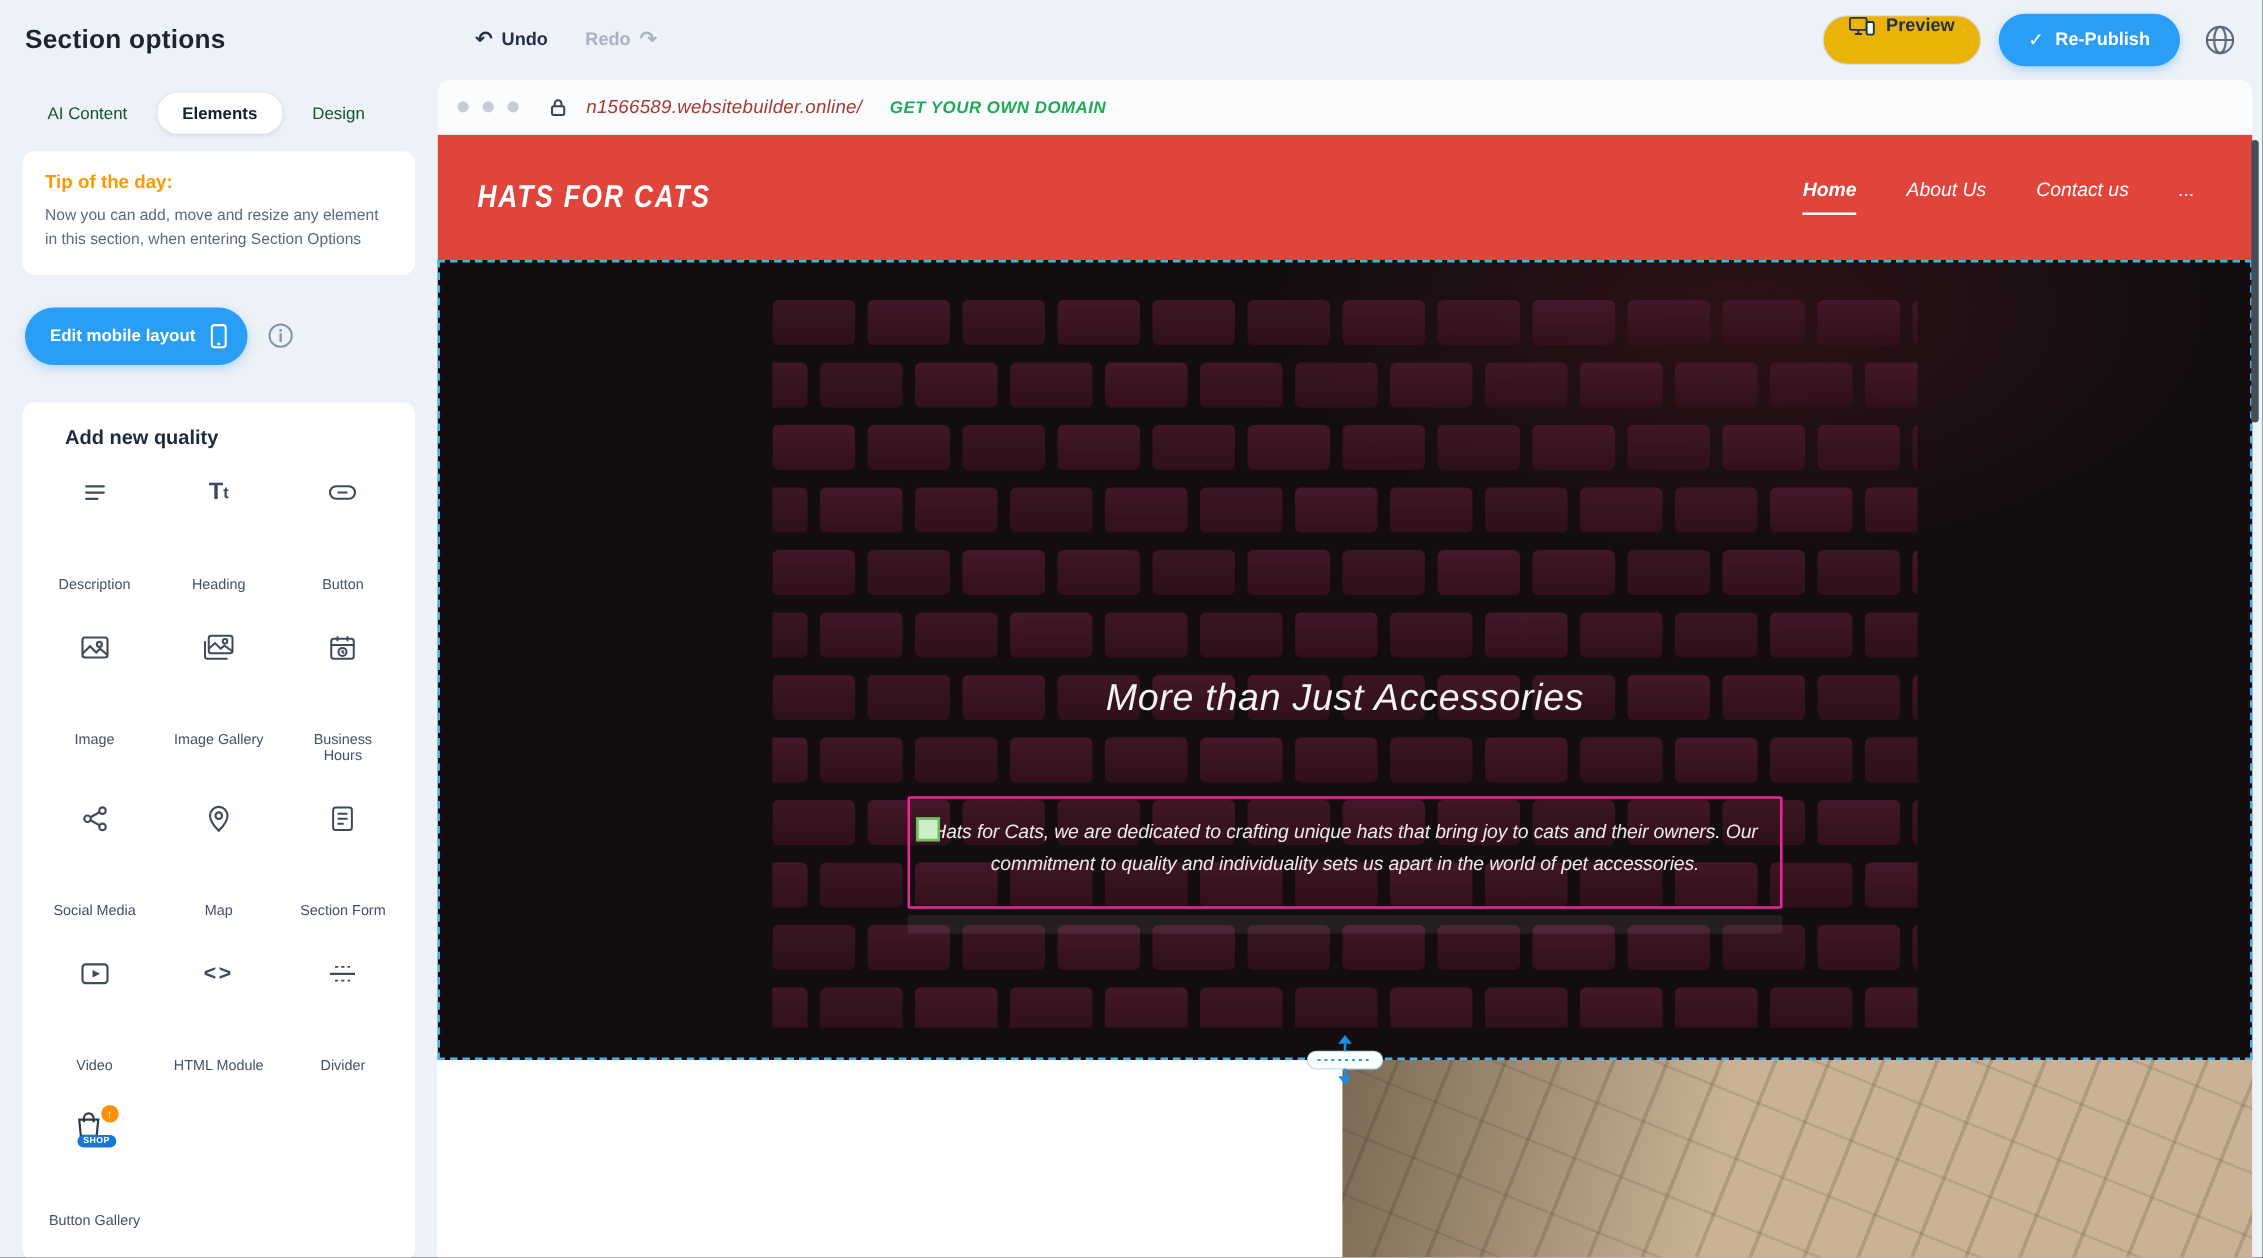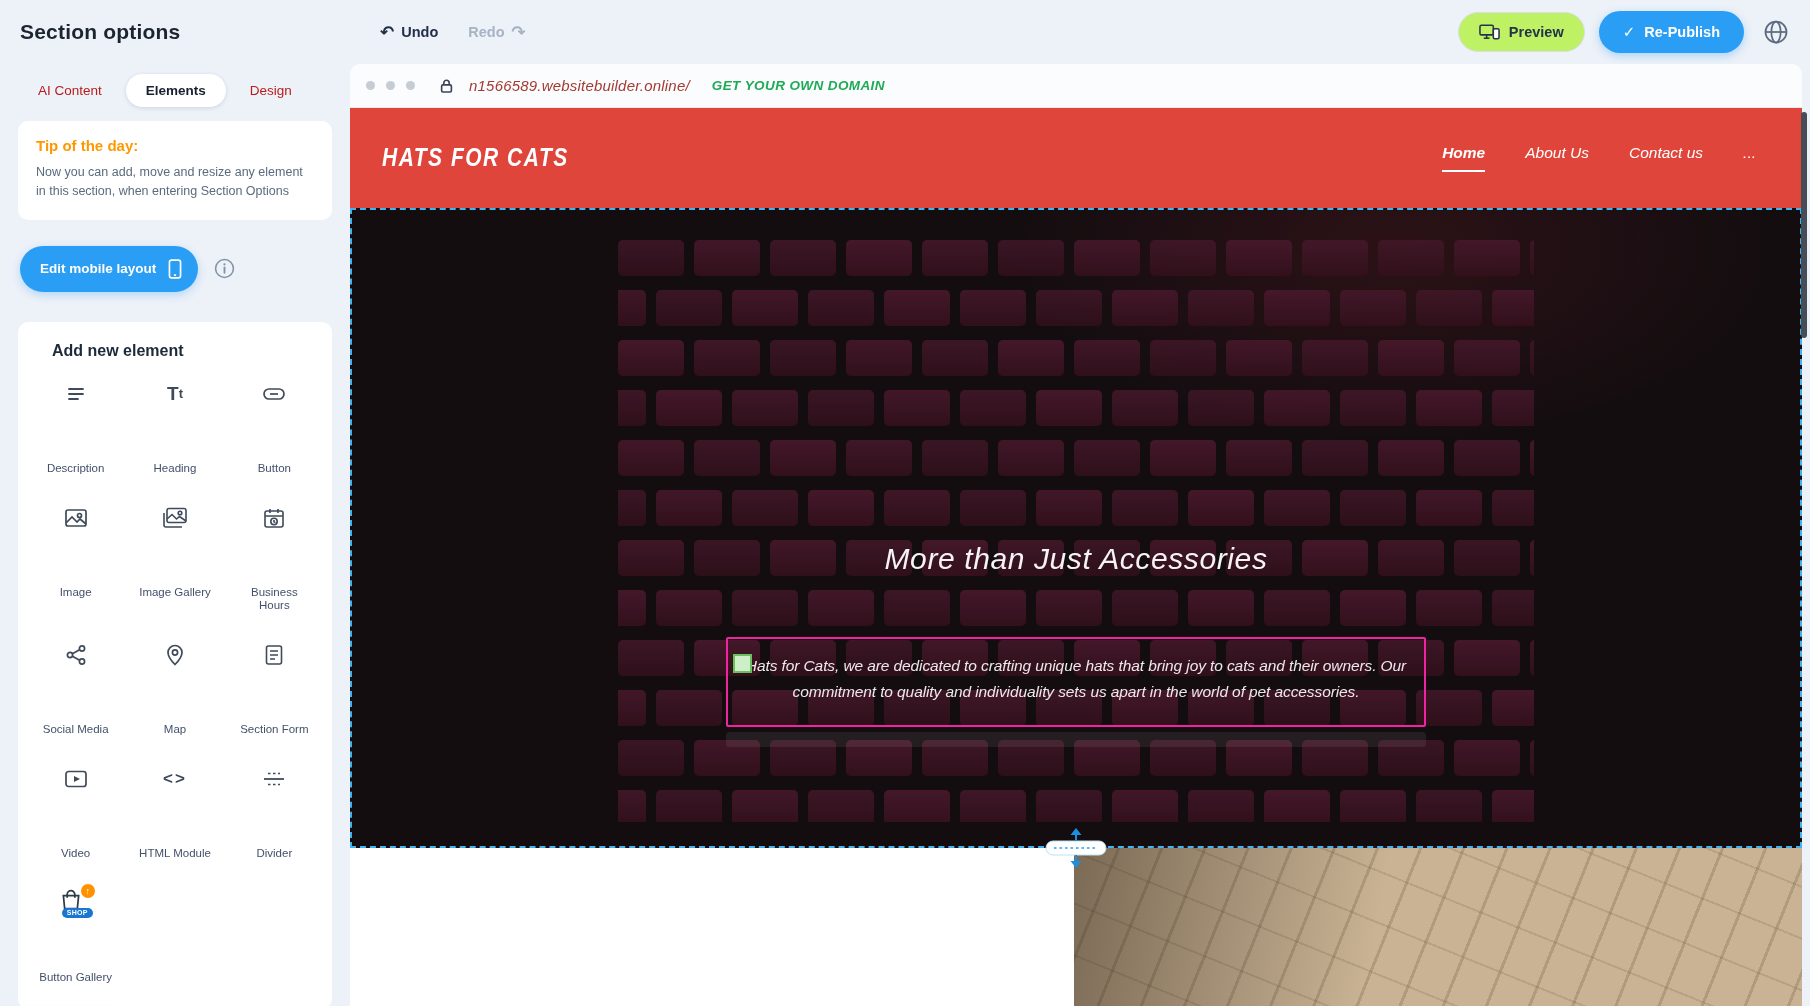--- a/index.html
+++ b/index.html
@@ -9,32 +9,32 @@
 
   
   .topbar { position:absolute; top:0; left:0; right:0; height:64px; display:flex; align-items:center; padding:0 20px; }
   .topbar .title { font-size:21px; font-weight:700; color:#1b2430; letter-spacing:.2px; }
   .undo-group { position:absolute; left:380px; top:0; height:64px; display:flex; align-items:center; gap:30px; }
   .undo-btn, .redo-btn { display:inline-flex; align-items:center; gap:7px; font-size:14.5px; font-weight:600; cursor:pointer; background:none; border:none; }
   .undo-btn { color:#22304a; }
   .redo-btn { color:#a7b3c4; }
   .curve-icon { font-family:"DejaVu Sans", sans-serif; font-size:17px; line-height:1; }
   .topbar-right { margin-left:auto; display:flex; align-items:center; gap:14px; }
-  .btn-preview { display:inline-flex; align-items:center; gap:9px; height:40px; padding:0 20px; border-radius:21px;
-                 background:#bef264; border:1.5px solid #d7dfea; color:#253349; font-size:14.5px; font-weight:700; cursor:pointer; }
+  .btn-preview { display:inline-flex; align-items:flex-start; gap:9px; height:40px; padding:0 20px; border-radius:21px;
+                 background:#eab308; border:1.5px solid #d7dfea; color:#253349; font-size:14.5px; font-weight:700; cursor:pointer; }
   .btn-republish { display:inline-flex; align-items:center; gap:9px; height:42px; padding:0 24px; border-radius:22px; border:none;
                    background:var(--accent-blue,#2a9df4); color:#fff; font-size:14.5px; font-weight:700; cursor:pointer;
                    box-shadow:0 3px 8px rgba(42,157,244,.35); }
   .check-glyph { font-family:"DejaVu Sans", sans-serif; font-size:15px; }
   .globe-btn { background:none; border:none; cursor:pointer; display:flex; align-items:center; margin-left:4px; }
 
   
   .sidebar { position:absolute; top:64px; left:0; bottom:0; width:350px; padding:4px 18px 18px; display:flex; flex-direction:column; }
   .tabs { display:flex; align-items:center; gap:4px; margin:6px 0 14px; }
-  .tab { padding:9px 20px; border-radius:20px; font-size:13.5px; color:#b91c1c; cursor:pointer; white-space:nowrap; }
+  .tab { padding:9px 20px; border-radius:20px; font-size:13.5px; color:#14532d; cursor:pointer; white-space:nowrap; }
   .tab.active { background:#fff; box-shadow:0 1px 4px rgba(20,40,80,.14); font-weight:700; color:#16202e; }
 
   .tip-card { background:#fff; border-radius:10px; padding:16px 18px 18px; }
   .tip-card h3 { color:var(--tip-orange,#ff9800); font-size:15px; font-weight:700; margin-bottom:9px; }
   .tip-card p { font-size:12.5px; color:#5a6b7e; line-height:1.55; }
 
   .mobile-row { display:flex; align-items:center; gap:16px; margin:26px 2px 8px; }
   .btn-mobile { display:inline-flex; align-items:center; gap:12px; height:46px; padding:0 16px 0 20px; border-radius:23px; border:none;
                 background:var(--accent-blue,#2a9df4); color:#fff; font-size:13.5px; font-weight:700; cursor:pointer;
                 box-shadow:0 3px 8px rgba(42,157,244,.3); }
@@ -184,21 +184,21 @@
           <svg width="21" height="21" viewBox="0 0 20 20" fill="none">
             <circle cx="10" cy="10" r="8.5" stroke="#8494a8" stroke-width="1.5"></circle>
             <path d="M10 9v5" stroke="#8494a8" stroke-width="1.8" stroke-linecap="round"></path>
             <circle cx="10" cy="6" r="1.1" fill="#8494a8"></circle>
           </svg>
         </span>
       </button>
     </div>
 
     <div class="add-card">
-      <h3>Add new element</h3>
+      <h3>Add new quality</h3>
       <div class="el-grid">
 
         <div class="el-item">
           <span class="el-icon">
             <svg width="22" height="22" viewBox="0 0 22 22" fill="none" stroke="#3f4a5a" stroke-width="1.8" stroke-linecap="round">
               <path d="M4 6h14M4 11h14M4 16h9"></path>
               </svg>
           </span>
           <span class="el-label">Description</span>
         </div>

